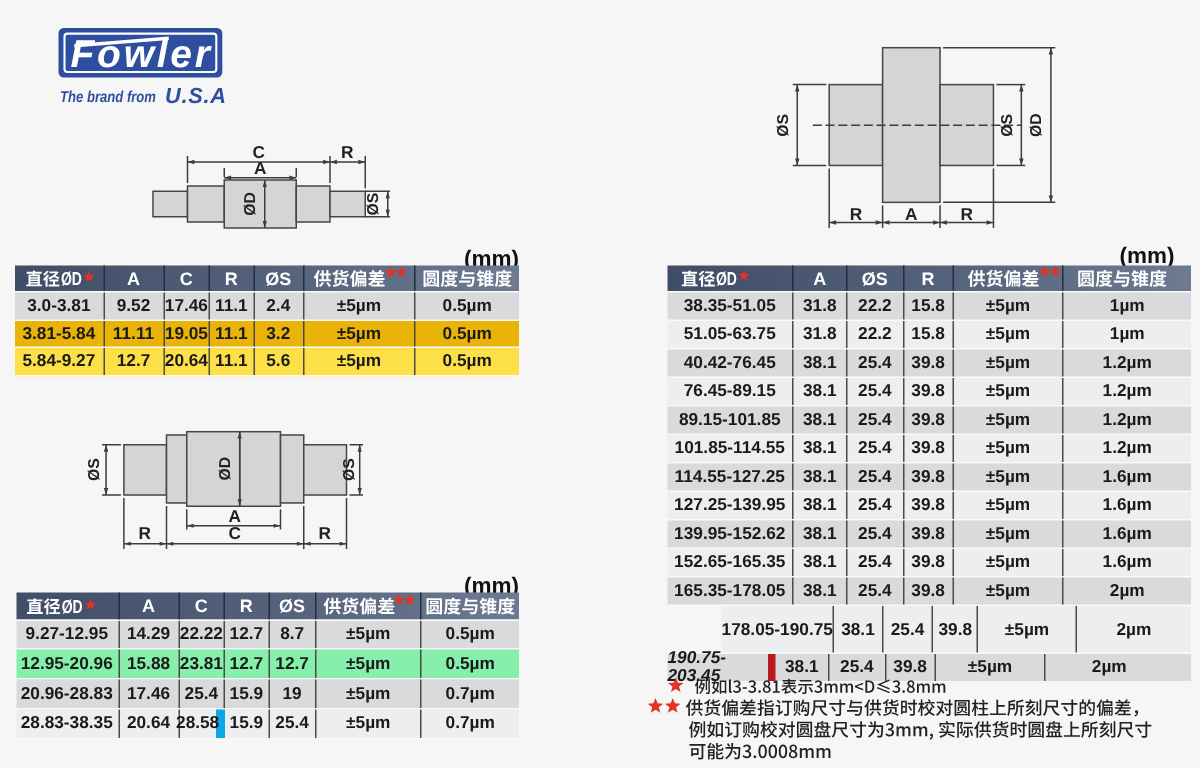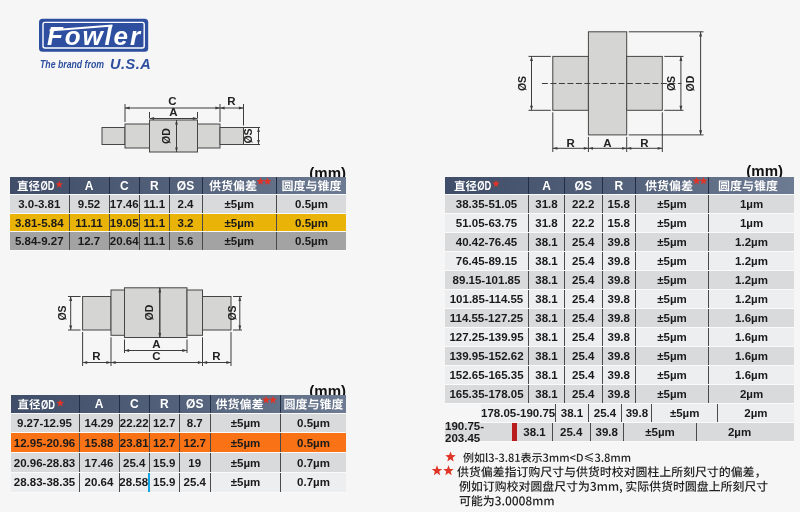--- a/index.html
+++ b/index.html
@@ -48,21 +48,21 @@
     </div>
     <div class="trow" style="height:18.70px;background:#eab308;">
       <div class="td" style="width:59.50px;border-right:1px solid #4a4a4a;">3.81-5.84</div>
       <div class="td" style="width:40.00px;border-right:1px solid #4a4a4a;">11.11</div>
       <div class="td" style="width:30.50px;border-right:1px solid #4a4a4a;">19.05</div>
       <div class="td" style="width:29.50px;border-right:1px solid #4a4a4a;">11.1</div>
       <div class="td" style="width:33.00px;border-right:1px solid #4a4a4a;">3.2</div>
       <div class="td" style="width:74.50px;border-right:1px solid #4a4a4a;">±5µm</div>
       <div class="td" style="width:69.00px;">0.5µm</div>
     </div>
-    <div class="trow" style="height:18.70px;background:#a3a3a3;justify-content:space-between;">
+    <div class="trow" style="height:18.70px;background:#fde047;justify-content:space-between;">
       <div class="td" style="width:59.50px;border-right:1px solid #4a4a4a;">5.84-9.27</div>
       <div class="td" style="width:40.00px;border-right:1px solid #4a4a4a;">12.7</div>
       <div class="td" style="width:30.50px;border-right:1px solid #4a4a4a;">20.64</div>
       <div class="td" style="width:29.50px;border-right:1px solid #4a4a4a;">11.1</div>
       <div class="td" style="width:33.00px;border-right:1px solid #4a4a4a;">5.6</div>
       <div class="td" style="width:74.50px;border-right:1px solid #4a4a4a;">±5µm</div>
       <div class="td" style="width:69.00px;">0.5µm</div>
     </div>
   </div>
 <div class="tbl" style="left:10.5px;top:395px;width:335.5px;">
@@ -77,42 +77,42 @@
     </div>
     <div class="trow" style="height:19.85px;background:#d9dadc;">
       <div class="td" style="width:69.00px;border-right:1px solid #4a4a4a;">9.27-12.95</div>
       <div class="td" style="width:40.00px;border-right:1px solid #4a4a4a;">14.29</div>
       <div class="td" style="width:30.50px;border-right:1px solid #4a4a4a;">22.22</div>
       <div class="td" style="width:29.50px;border-right:1px solid #4a4a4a;">12.7</div>
       <div class="td" style="width:31.50px;border-right:1px solid #4a4a4a;">8.7</div>
       <div class="td" style="width:70.00px;border-right:1px solid #4a4a4a;">±5µm</div>
       <div class="td" style="width:65.00px;">0.5µm</div>
     </div>
-    <div class="trow" style="height:19.85px;background:#f97316;">
+    <div class="trow" style="height:19.85px;background:#86efac;">
       <div class="td" style="width:69.00px;border-right:1px solid #4a4a4a;">12.95-20.96</div>
       <div class="td" style="width:40.00px;border-right:1px solid #4a4a4a;">15.88</div>
       <div class="td" style="width:30.50px;border-right:1px solid #4a4a4a;">23.81</div>
       <div class="td" style="width:29.50px;border-right:1px solid #4a4a4a;">12.7</div>
       <div class="td" style="width:31.50px;border-right:1px solid #4a4a4a;">12.7</div>
       <div class="td" style="width:70.00px;border-right:1px solid #4a4a4a;">±5µm</div>
       <div class="td" style="width:65.00px;">0.5µm</div>
     </div>
     <div class="trow" style="height:19.85px;background:#d9dadc;">
       <div class="td" style="width:69.00px;border-right:1px solid #4a4a4a;">20.96-28.83</div>
       <div class="td" style="width:40.00px;border-right:1px solid #4a4a4a;">17.46</div>
       <div class="td" style="width:30.50px;border-right:1px solid #4a4a4a;">25.4</div>
       <div class="td" style="width:29.50px;border-right:1px solid #4a4a4a;">15.9</div>
       <div class="td" style="width:31.50px;border-right:1px solid #4a4a4a;">19</div>
       <div class="td" style="width:70.00px;border-right:1px solid #4a4a4a;">±5µm</div>
       <div class="td" style="width:65.00px;">0.7µm</div>
     </div>
     <div class="trow" style="height:19.85px;background:#edeef0;">
       <div class="td" style="width:69.00px;border-right:1px solid #4a4a4a;">28.83-38.35</div>
       <div class="td" style="width:40.00px;border-right:1px solid #4a4a4a;">20.64</div>
-      <div class="td" style="width:30.50px;border-right:2px solid #0ea5e9;">28.58</div>
+      <div class="td" style="width:30.50px;border-right:6px solid #0ea5e9;">28.58</div>
       <div class="td" style="width:29.50px;border-right:1px solid #4a4a4a;">15.9</div>
       <div class="td" style="width:31.50px;border-right:1px solid #4a4a4a;">25.4</div>
       <div class="td" style="width:70.00px;border-right:1px solid #4a4a4a;">±5µm</div>
       <div class="td" style="width:65.00px;">0.7µm</div>
     </div>
   </div>
 <div class="tbl" style="left:445px;top:177px;width:349.0px;">
     <div class="thead" style="height:18.00px;">
       <div class="th" style="width:84.00px;border-right:1px solid #222c42;"></div>
       <div class="th" style="width:36.00px;border-right:1px solid #222c42;">A</div>
@@ -202,30 +202,30 @@
       <div class="td" style="width:85.00px;">1.6µm</div>
     </div>
     <div class="trow" style="height:19.00px;background:#d9dadc;">
       <div class="td" style="width:84.00px;border-right:1px solid #4a4a4a;">165.35-178.05</div>
       <div class="td" style="width:36.00px;border-right:1px solid #4a4a4a;">38.1</div>
       <div class="td" style="width:37.50px;border-right:1px solid #4a4a4a;">25.4</div>
       <div class="td" style="width:33.50px;border-right:1px solid #4a4a4a;">39.8</div>
       <div class="td" style="width:73.00px;border-right:1px solid #4a4a4a;">±5µm</div>
       <div class="td" style="width:85.00px;">2µm</div>
     </div>
-    <div class="trow" style="height:19.00px;background:#edeef0;margin-left:36px;">
+    <div class="trow" style="height:32px;background:#edeef0;margin-left:36px;">
       <div class="td" style="width:84.00px;border-right:1px solid #4a4a4a;">178.05-190.75</div>
       <div class="td" style="width:36.00px;border-right:1px solid #4a4a4a;">38.1</div>
       <div class="td" style="width:37.50px;border-right:1px solid #4a4a4a;">25.4</div>
       <div class="td" style="width:33.50px;border-right:1px solid #4a4a4a;">39.8</div>
       <div class="td" style="width:73.00px;border-right:1px solid #4a4a4a;">±5µm</div>
       <div class="td" style="width:85.00px;">2µm</div>
     </div>
     <div class="trow" style="height:19.00px;background:#d9dadc;">
-      <div class="td" style="width:72px;border-right:5px solid #b91c1c;">190.75-203.45</div>
+      <div class="td" style="width:72px;border-right:5px solid #b91c1c;font-style:italic;">190.75-203.45</div>
       <div class="td" style="width:36.00px;border-right:1px solid #4a4a4a;">38.1</div>
       <div class="td" style="width:37.50px;border-right:1px solid #4a4a4a;">25.4</div>
       <div class="td" style="width:33.50px;border-right:1px solid #4a4a4a;">39.8</div>
       <div class="td" style="width:73.00px;border-right:1px solid #4a4a4a;">±5µm</div>
       <div class="td" style="width:85.00px;">2µm</div>
     </div>
   </div>
 <svg class="abs" style="left:0;top:0;pointer-events:none" width="800" height="512" viewBox="0 0 800 512">
 <defs>
       <path id="zhijing" d="M67 -779H935V-672H67ZM433 -853 567 -840Q558 -789 548 -736Q538 -683 528 -636Q518 -589 509 -553L397 -568Q406 -606 414 -656Q421 -706 426 -757Q432 -809 433 -853ZM232 -470H772V-382H232ZM232 -332H772V-244H232ZM42 -48H960V60H42ZM172 -621H832V-4H710V-522H288V-4H172ZM237 -191H777V-103H237Z M1392 -800H1830V-692H1392ZM1792 -800H1815L1835 -805L1921 -756Q1881 -682 1822 -620Q1763 -557 1690 -506Q1618 -454 1538 -414Q1459 -374 1378 -345Q1370 -359 1358 -378Q1345 -396 1332 -414Q1319 -432 1306 -444Q1380 -466 1454 -501Q1527 -536 1593 -580Q1659 -625 1711 -675Q1762 -726 1792 -780ZM1339 -44H1962V66H1339ZM1592 -266H1716V-10H1592ZM1394 -337H1907V-227H1394ZM1264 -629 1368 -585Q1332 -524 1283 -462Q1234 -400 1181 -345Q1127 -290 1075 -249Q1071 -263 1061 -286Q1051 -309 1040 -332Q1028 -356 1019 -370Q1063 -402 1109 -443Q1154 -485 1195 -532Q1235 -580 1264 -629ZM1239 -848 1352 -802Q1319 -756 1275 -710Q1231 -664 1183 -623Q1136 -582 1088 -551Q1083 -565 1072 -584Q1061 -603 1049 -621Q1038 -640 1029 -652Q1068 -676 1109 -709Q1149 -742 1183 -779Q1218 -815 1239 -848ZM1159 -401 1275 -517 1281 -514V90H1159ZM1619 -505 1681 -590Q1726 -571 1780 -546Q1835 -521 1885 -495Q1935 -468 1967 -447L1900 -351Q1870 -374 1822 -401Q1773 -428 1719 -456Q1666 -484 1619 -505Z"></path>

